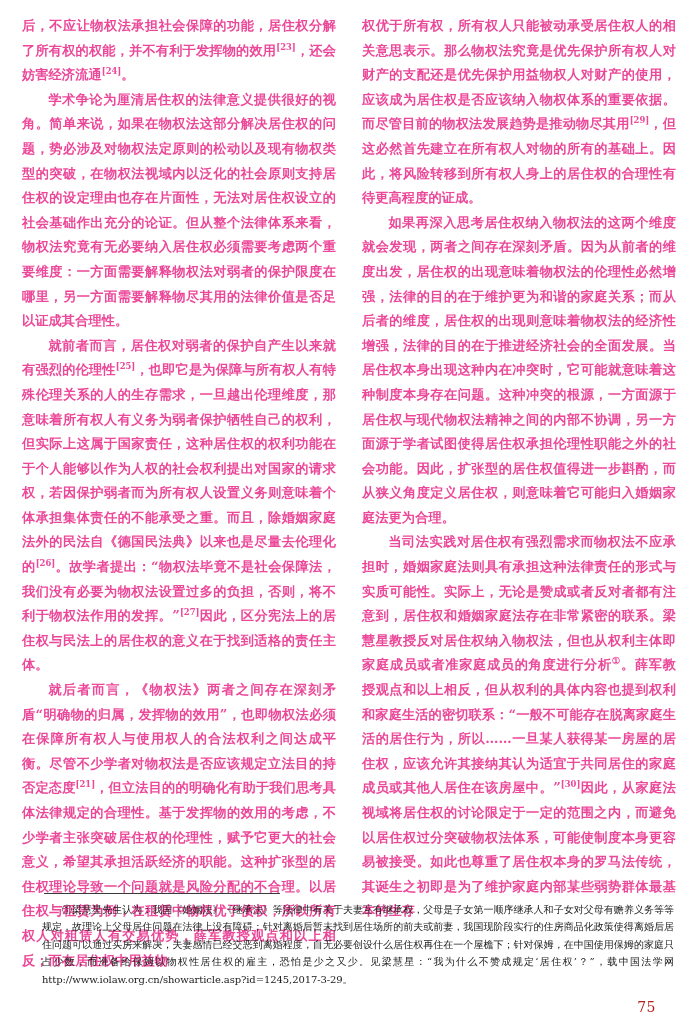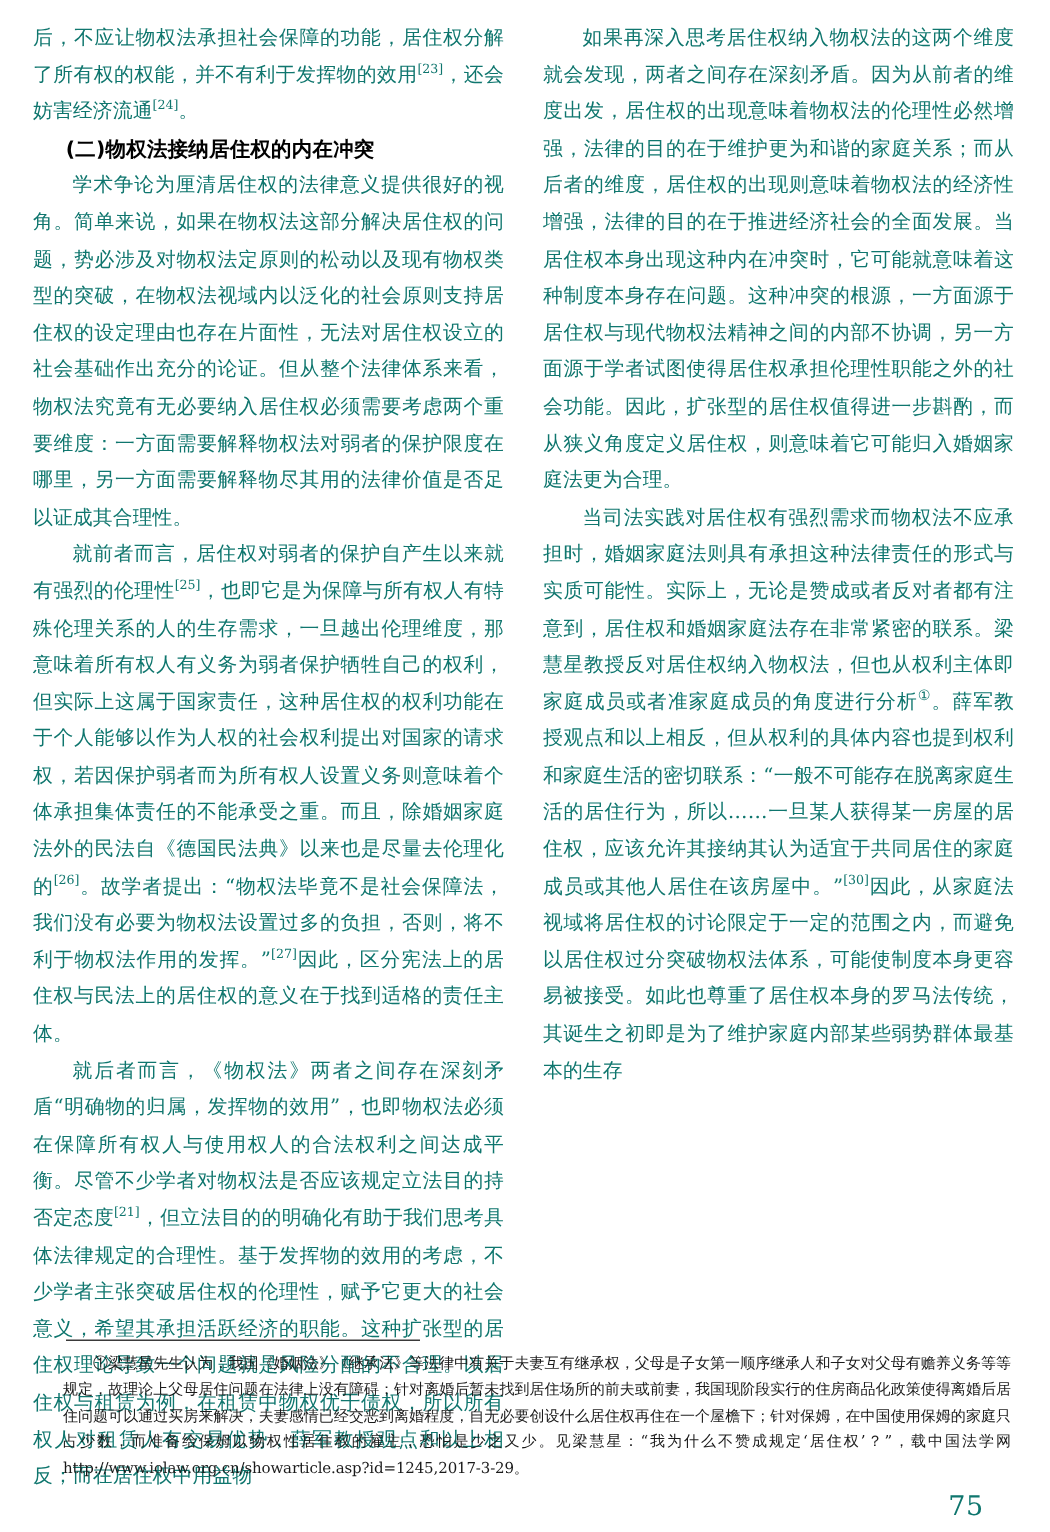--- a/index.html
+++ b/index.html
@@ -34,21 +34,22 @@
     position: relative;
   }
   p.body-text {
     margin: 0;
     font-size: 13.2px;
     line-height: 24.6px;
     text-align: justify;
     text-justify: inter-ideograph;
     text-indent: 2em;
     letter-spacing: 0.1px;
-    color: #0f766e;
+    color: #ec4899;
+    font-weight: bold;
   }
   p.no-indent {
     text-indent: 0;
   }
   h3.subhead {
     margin: 0;
     font-size: 13.6px;
     line-height: 24.6px;
     font-weight: bold;
     text-indent: 1.6em;
@@ -102,49 +103,49 @@
     padding: 0 4px 0 20px;
   }
   .fn-url {
     font-family: "DejaVu Serif", "Liberation Serif", serif;
     letter-spacing: -0.1px;
   }
   .page-number {
     position: absolute;
     right: 22px;
     bottom: 6px;
-    font-size: 18px;
+    font-size: 14px;
     font-family: "DejaVu Serif", "Liberation Serif", serif;
-    color: #0f766e;
+    color: #b91c1c;
     letter-spacing: 0.5px;
   }
 </style>
 </head>
 <body>
 
 <div class="page">
 
   <div class="columns">
 
     <div class="col">
 
       <p class="body-text no-indent"><span>后，不应让物权法承担社会保障的功能，居住权分解了所有权的权能，并不有利于发挥物的效用</span><sup class="ref">[23]</sup><span>，还会妨害经济流通</span><sup class="ref">[24]</sup><span>。</span></p>
 
-      <h3 class="subhead">(二)物权法接纳居住权的内在冲突</h3>
 
       <p class="body-text">学术争论为厘清居住权的法律意义提供很好的视角。简单来说，如果在物权法这部分解决居住权的问题，势必涉及对物权法定原则的松动以及现有物权类型的突破，在物权法视域内以泛化的社会原则支持居住权的设定理由也存在片面性，无法对居住权设立的社会基础作出充分的论证。但从整个法律体系来看，物权法究竟有无必要纳入居住权必须需要考虑两个重要维度：一方面需要解释物权法对弱者的保护限度在哪里，另一方面需要解释物尽其用的法律价值是否足以证成其合理性。</p>
 
       <p class="body-text"><span>就前者而言，居住权对弱者的保护自产生以来就有强烈的伦理性</span><sup class="ref">[25]</sup><span>，也即它是为保障与所有权人有特殊伦理关系的人的生存需求，一旦越出伦理维度，那意味着所有权人有义务为弱者保护牺牲自己的权利，但实际上这属于国家责任，这种居住权的权利功能在于个人能够以作为人权的社会权利提出对国家的请求权，若因保护弱者而为所有权人设置义务则意味着个体承担集体责任的不能承受之重。而且，除婚姻家庭法外的民法自《德国民法典》以来也是尽量去伦理化的</span><sup class="ref">[26]</sup><span>。故学者提出：“物权法毕竟不是社会保障法，我们没有必要为物权法设置过多的负担，否则，将不利于物权法作用的发挥。”</span><sup class="ref">[27]</sup><span>因此，区分宪法上的居住权与民法上的居住权的意义在于找到适格的责任主体。</span></p>
 
       <p class="body-text"><span>就后者而言，《物权法》两者之间存在深刻矛盾“明确物的归属，发挥物的效用”，也即物权法必须在保障所有权人与使用权人的合法权利之间达成平衡。尽管不少学者对物权法是否应该规定立法目的持否定态度</span><sup class="ref">[21]</sup><span>，但立法目的的明确化有助于我们思考具体法律规定的合理性。基于发挥物的效用的考虑，不少学者主张突破居住权的伦理性，赋予它更大的社会意义，希望其承担活跃经济的职能。这种扩张型的居住权理论导致一个问题就是风险分配的不合理。以居住权与租赁为例，在租赁中物权优于债权，所以所有权人对租赁人有交易优势，薛军教授观点和以上相反；而在居住权中用益物</span></p>
 
     </div>
 
     <div class="col">
 
+      <p class="body-text no-indent"><span>权优于所有权，所有权人只能被动承受居住权人的相关意思表示。那么物权法究竟是优先保护所有权人对财产的支配还是优先保护用益物权人对财产的使用，应该成为居住权是否应该纳入物权体系的重要依据。而尽管目前的物权法发展趋势是推动物尽其用</span><sup class="ref">[29]</sup><span>，但这必然首先建立在所有权人对物的所有的基础上。因此，将风险转移到所有权人身上的居住权的合理性有待更高程度的证成。</span></p>
 
       <p class="body-text">如果再深入思考居住权纳入物权法的这两个维度就会发现，两者之间存在深刻矛盾。因为从前者的维度出发，居住权的出现意味着物权法的伦理性必然增强，法律的目的在于维护更为和谐的家庭关系；而从后者的维度，居住权的出现则意味着物权法的经济性增强，法律的目的在于推进经济社会的全面发展。当居住权本身出现这种内在冲突时，它可能就意味着这种制度本身存在问题。这种冲突的根源，一方面源于居住权与现代物权法精神之间的内部不协调，另一方面源于学者试图使得居住权承担伦理性职能之外的社会功能。因此，扩张型的居住权值得进一步斟酌，而从狭义角度定义居住权，则意味着它可能归入婚姻家庭法更为合理。</p>
 
 
       <p class="body-text"><span>当司法实践对居住权有强烈需求而物权法不应承担时，婚姻家庭法则具有承担这种法律责任的形式与实质可能性。实际上，无论是赞成或者反对者都有注意到，居住权和婚姻家庭法存在非常紧密的联系。梁慧星教授反对居住权纳入物权法，但也从权利主体即家庭成员或者准家庭成员的角度进行分析</span><sup class="circ">①</sup><span>。薛军教授观点和以上相反，但从权利的具体内容也提到权利和家庭生活的密切联系：“一般不可能存在脱离家庭生活的居住行为，所以……一旦某人获得某一房屋的居住权，应该允许其接纳其认为适宜于共同居住的家庭成员或其他人居住在该房屋中。”</span><sup class="ref">[30]</sup><span>因此，从家庭法视域将居住权的讨论限定于一定的范围之内，而避免以居住权过分突破物权法体系，可能使制度本身更容易被接受。如此也尊重了居住权本身的罗马法传统，其诞生之初即是为了维护家庭内部某些弱势群体最基本的生存</span></p>
 
     </div>
 
   </div>
 

